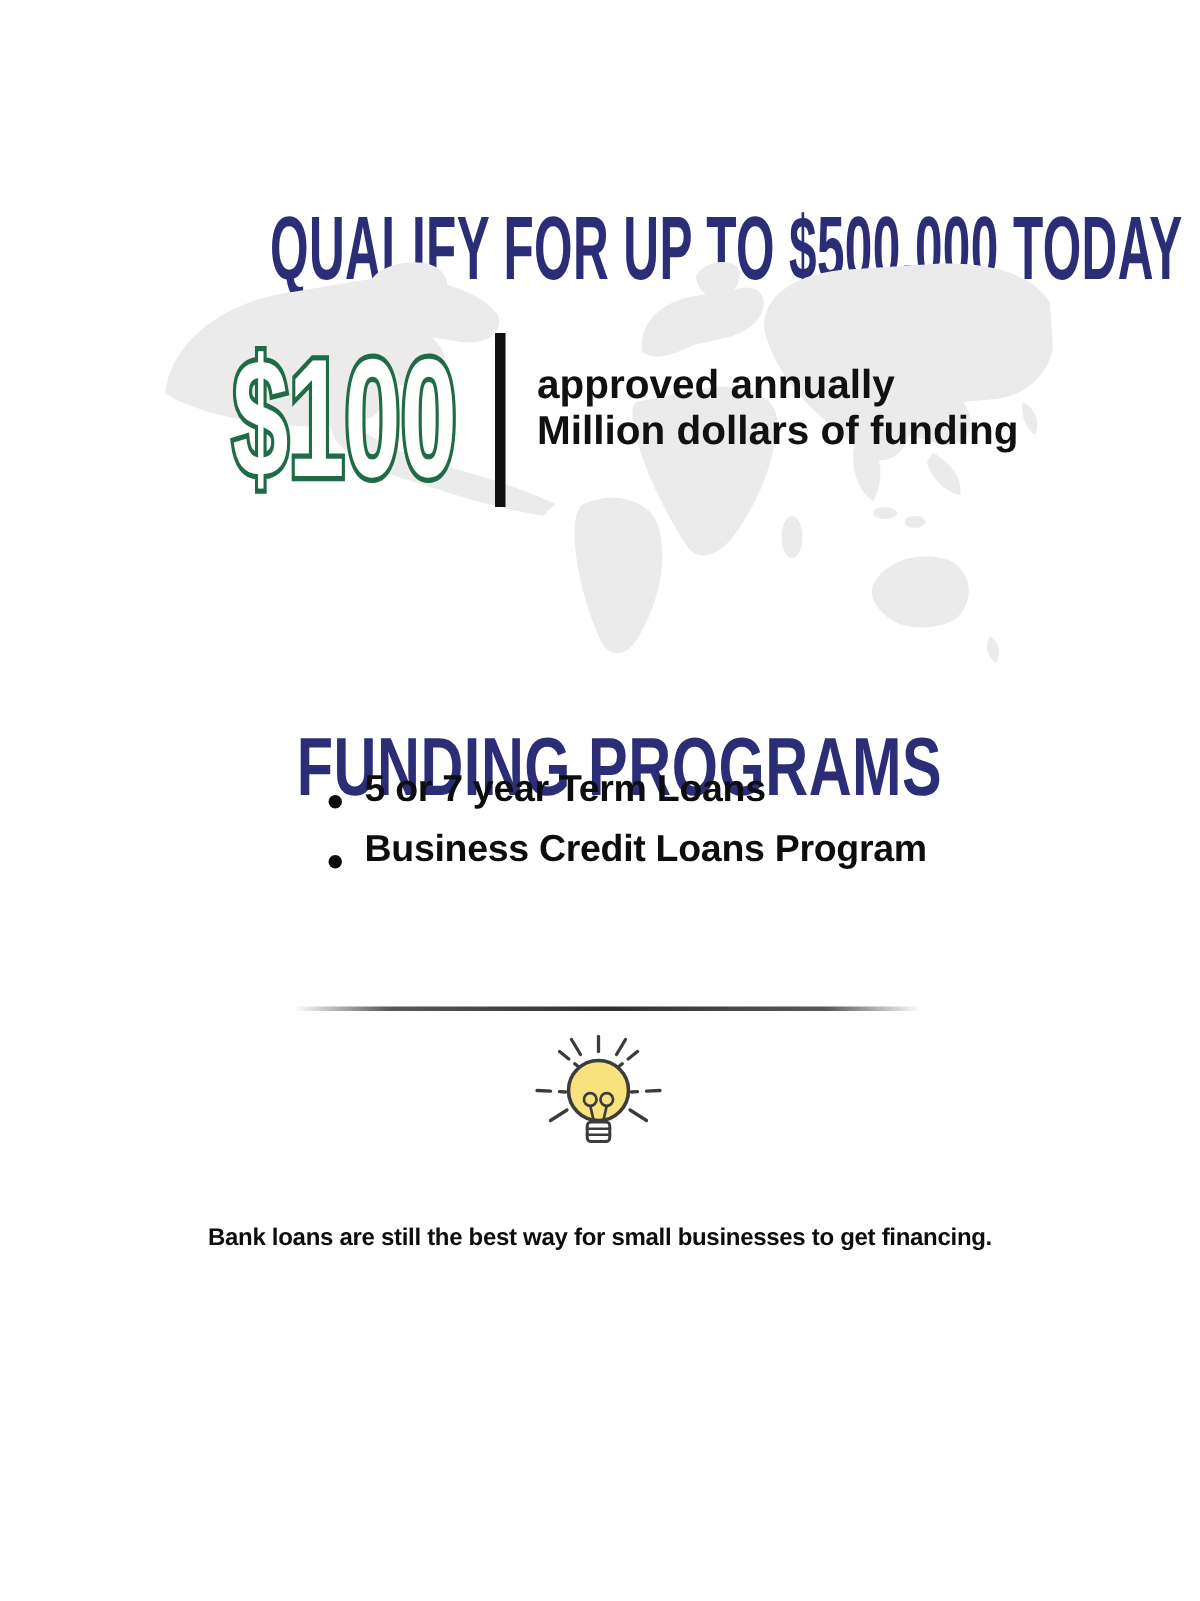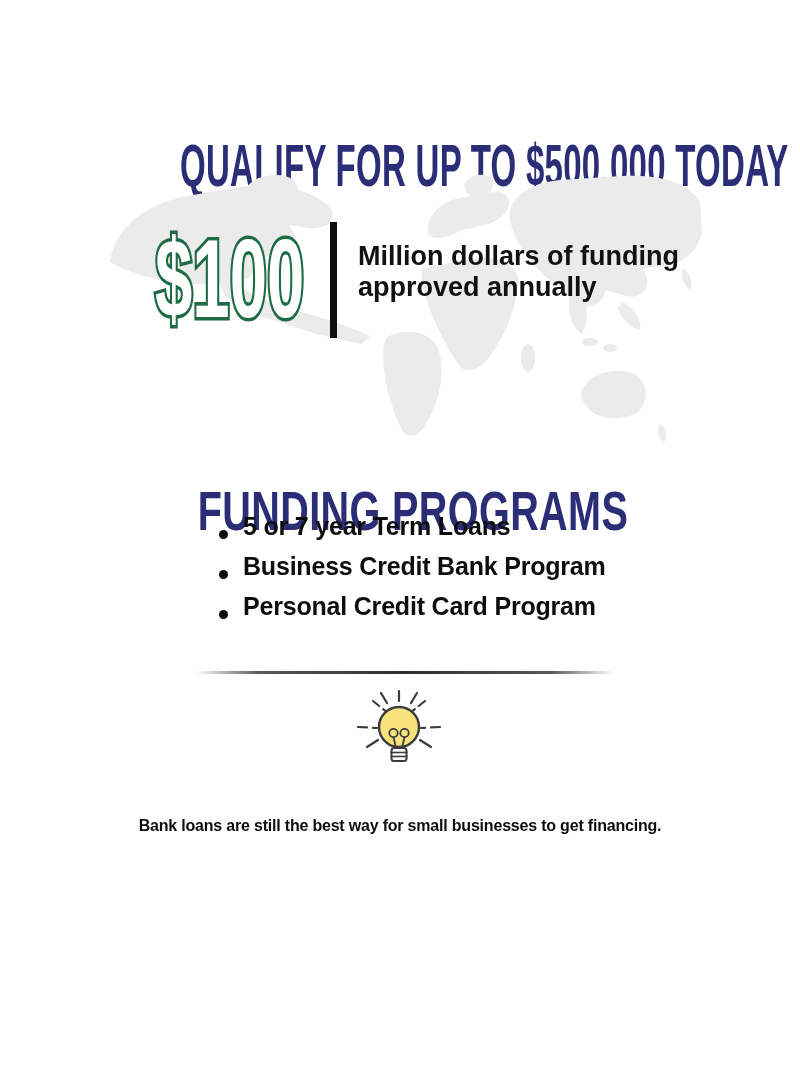--- a/index.html
+++ b/index.html
@@ -64,37 +64,33 @@
     </g>
   </svg>
 
   <svg class="stat-value-svg" width="180" height="120">
     <g transform="scale(0.6,1)">
       <text x="15" y="97" font-family="Liberation Sans, sans-serif" font-size="112" font-weight="bold" fill="#ffffff" stroke="#1e6b45" stroke-width="7" paint-order="stroke">$100</text>
     </g>
   </svg>
   <div class="stat-bar"></div>
   <div class="stat-desc">
+    <div>approved annually</div>
     <div>Million dollars of funding</div>
-    <div>approved annually</div>
   </div>
 
   <h2 class="programs-title">FUNDING PROGRAMS</h2>
   <ul class="programs-list">
     <li>
       <span class="bullet-dot"></span>
       <span>5 or 7 year Term Loans</span>
     </li>
     <li>
       <span class="bullet-dot"></span>
-      <span>Business Credit Bank Program</span>
-    </li>
-    <li>
-      <span class="bullet-dot"></span>
-      <span>Personal Credit Card Program</span>
+      <span>Business Credit Loans Program</span>
     </li>
   </ul>
 
   <div class="section-divider"></div>
 
   <svg class="bulb-svg" width="92" height="92" viewBox="0 0 92 92" aria-hidden="true">
     <g stroke="#3c3c3c" stroke-width="2.2" stroke-linecap="round" fill="none">
       <line x1="46" y1="4" x2="46" y2="14"></line>
       <line x1="20" y1="14" x2="35" y2="26" stroke-dasharray="8 5"></line>
       <line x1="72" y1="14" x2="57" y2="26" stroke-dasharray="8 5"></line>

